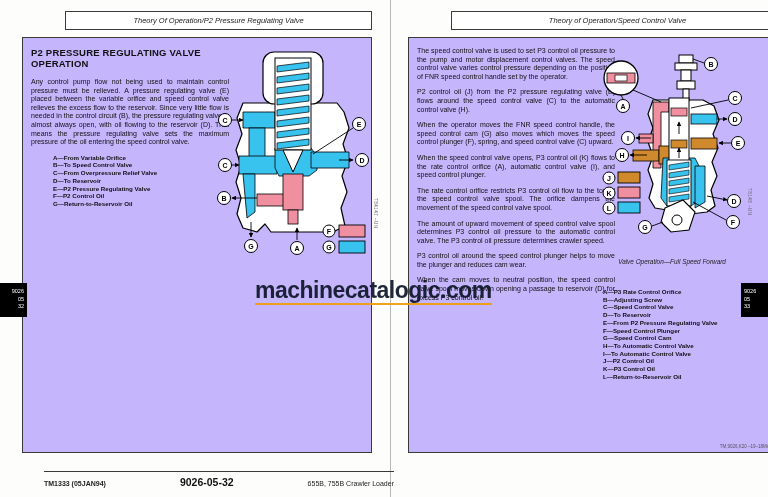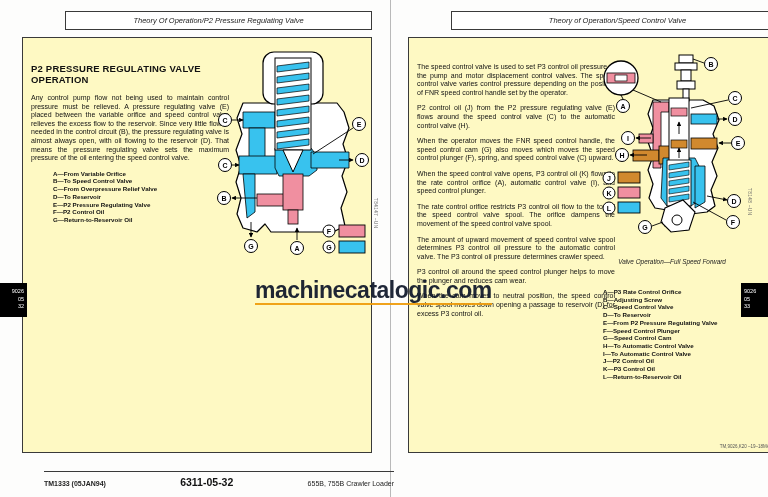--- a/index.html
+++ b/index.html
@@ -5,21 +5,21 @@
   html,body{margin:0;padding:0;}
   body{width:768px;height:497px;position:relative;background:#fdfdfc;
        font-family:"Liberation Sans",sans-serif;color:#111;overflow:hidden;}
   .spine{position:absolute;left:390px;top:0;width:1px;height:497px;background:#b9b9b9;}
   .page{position:absolute;top:11px;}
   .page-left{left:22px;width:350px;}
   .page-right{left:408px;width:376px;}
   .hdr-box{border:1px solid #3a3a3a;height:17px;line-height:17px;text-align:center;
            font-style:italic;font-size:7.5px;color:#222;background:#fff;margin-left:43px;}
   .content-box{border:1px solid #3a3a3a;margin-top:7px;height:416px;position:relative;
-               background:#fef9c3;box-sizing:border-box;padding:25px 8px;}
+               background:#c4b5fd;box-sizing:border-box;padding:9px 8px;}
   .sec-title{font-size:9.5px;font-weight:bold;letter-spacing:.2px;line-height:11px;
              width:230px;margin:0 0 9px 0;}
   .para{font-size:7px;line-height:8.6px;width:198px;text-align:justify;margin:0 0 7px 0;}
   .leg-list{margin:3px 0 0 22px;font-size:6.2px;font-weight:bold;line-height:7.7px;}
   .leg-list.right{position:absolute;left:194px;top:250px;margin:0;}
   .diagram{position:absolute;}
   .diag-left{left:190px;top:10px;width:158px;height:212px;}
   .diag-right{left:186px;top:12px;width:160px;height:200px;}
   .fig-id{position:absolute;writing-mode:vertical-rl;font-size:4.5px;color:#666;letter-spacing:.5px;}
   .fig-id.left{left:350px;top:160px;}
@@ -152,21 +152,21 @@
           <circle cx="116" cy="199" r="6" fill="#fff" stroke="#000"></circle>
           <text class="co-t" x="116" y="201.5">G</text>
           <rect x="126" y="193" width="26" height="12" fill="#38C2EE" stroke="#000" stroke-width="0.9"></rect>
         </g>
       </svg>
     </div>
     <div class="fig-id left">T84147 –UN</div>
   </div>
   <div class="footer fl">
     <span class="f-side">TM1333 (05JAN94)</span>
-    <span class="f-center">6311-05-32</span>
+    <span class="f-center">9026-05-32</span>
     <span class="f-side f-right">655B, 755B Crawler Loader</span>
   </div>
 </div>
 
 <div class="page page-right">
   <div class="hdr-box">Theory of Operation/Speed Control Valve</div>
   <div class="content-box">
     <p class="para">The speed control valve is used to set P3 control oil pressure to the pump and motor displacement control valves. The speed control valve varies control pressure depending on the position of FNR speed control handle set by the operator.</p>
     <p class="para">P2 control oil (J) from the P2 pressure regulating valve (E) flows around the speed control valve (C) to the automatic control valve (H).</p>
     <p class="para">When the operator moves the FNR speed control handle, the speed control cam (G) also moves which moves the speed control plunger (F), spring, and speed control valve (C) upward.</p>

